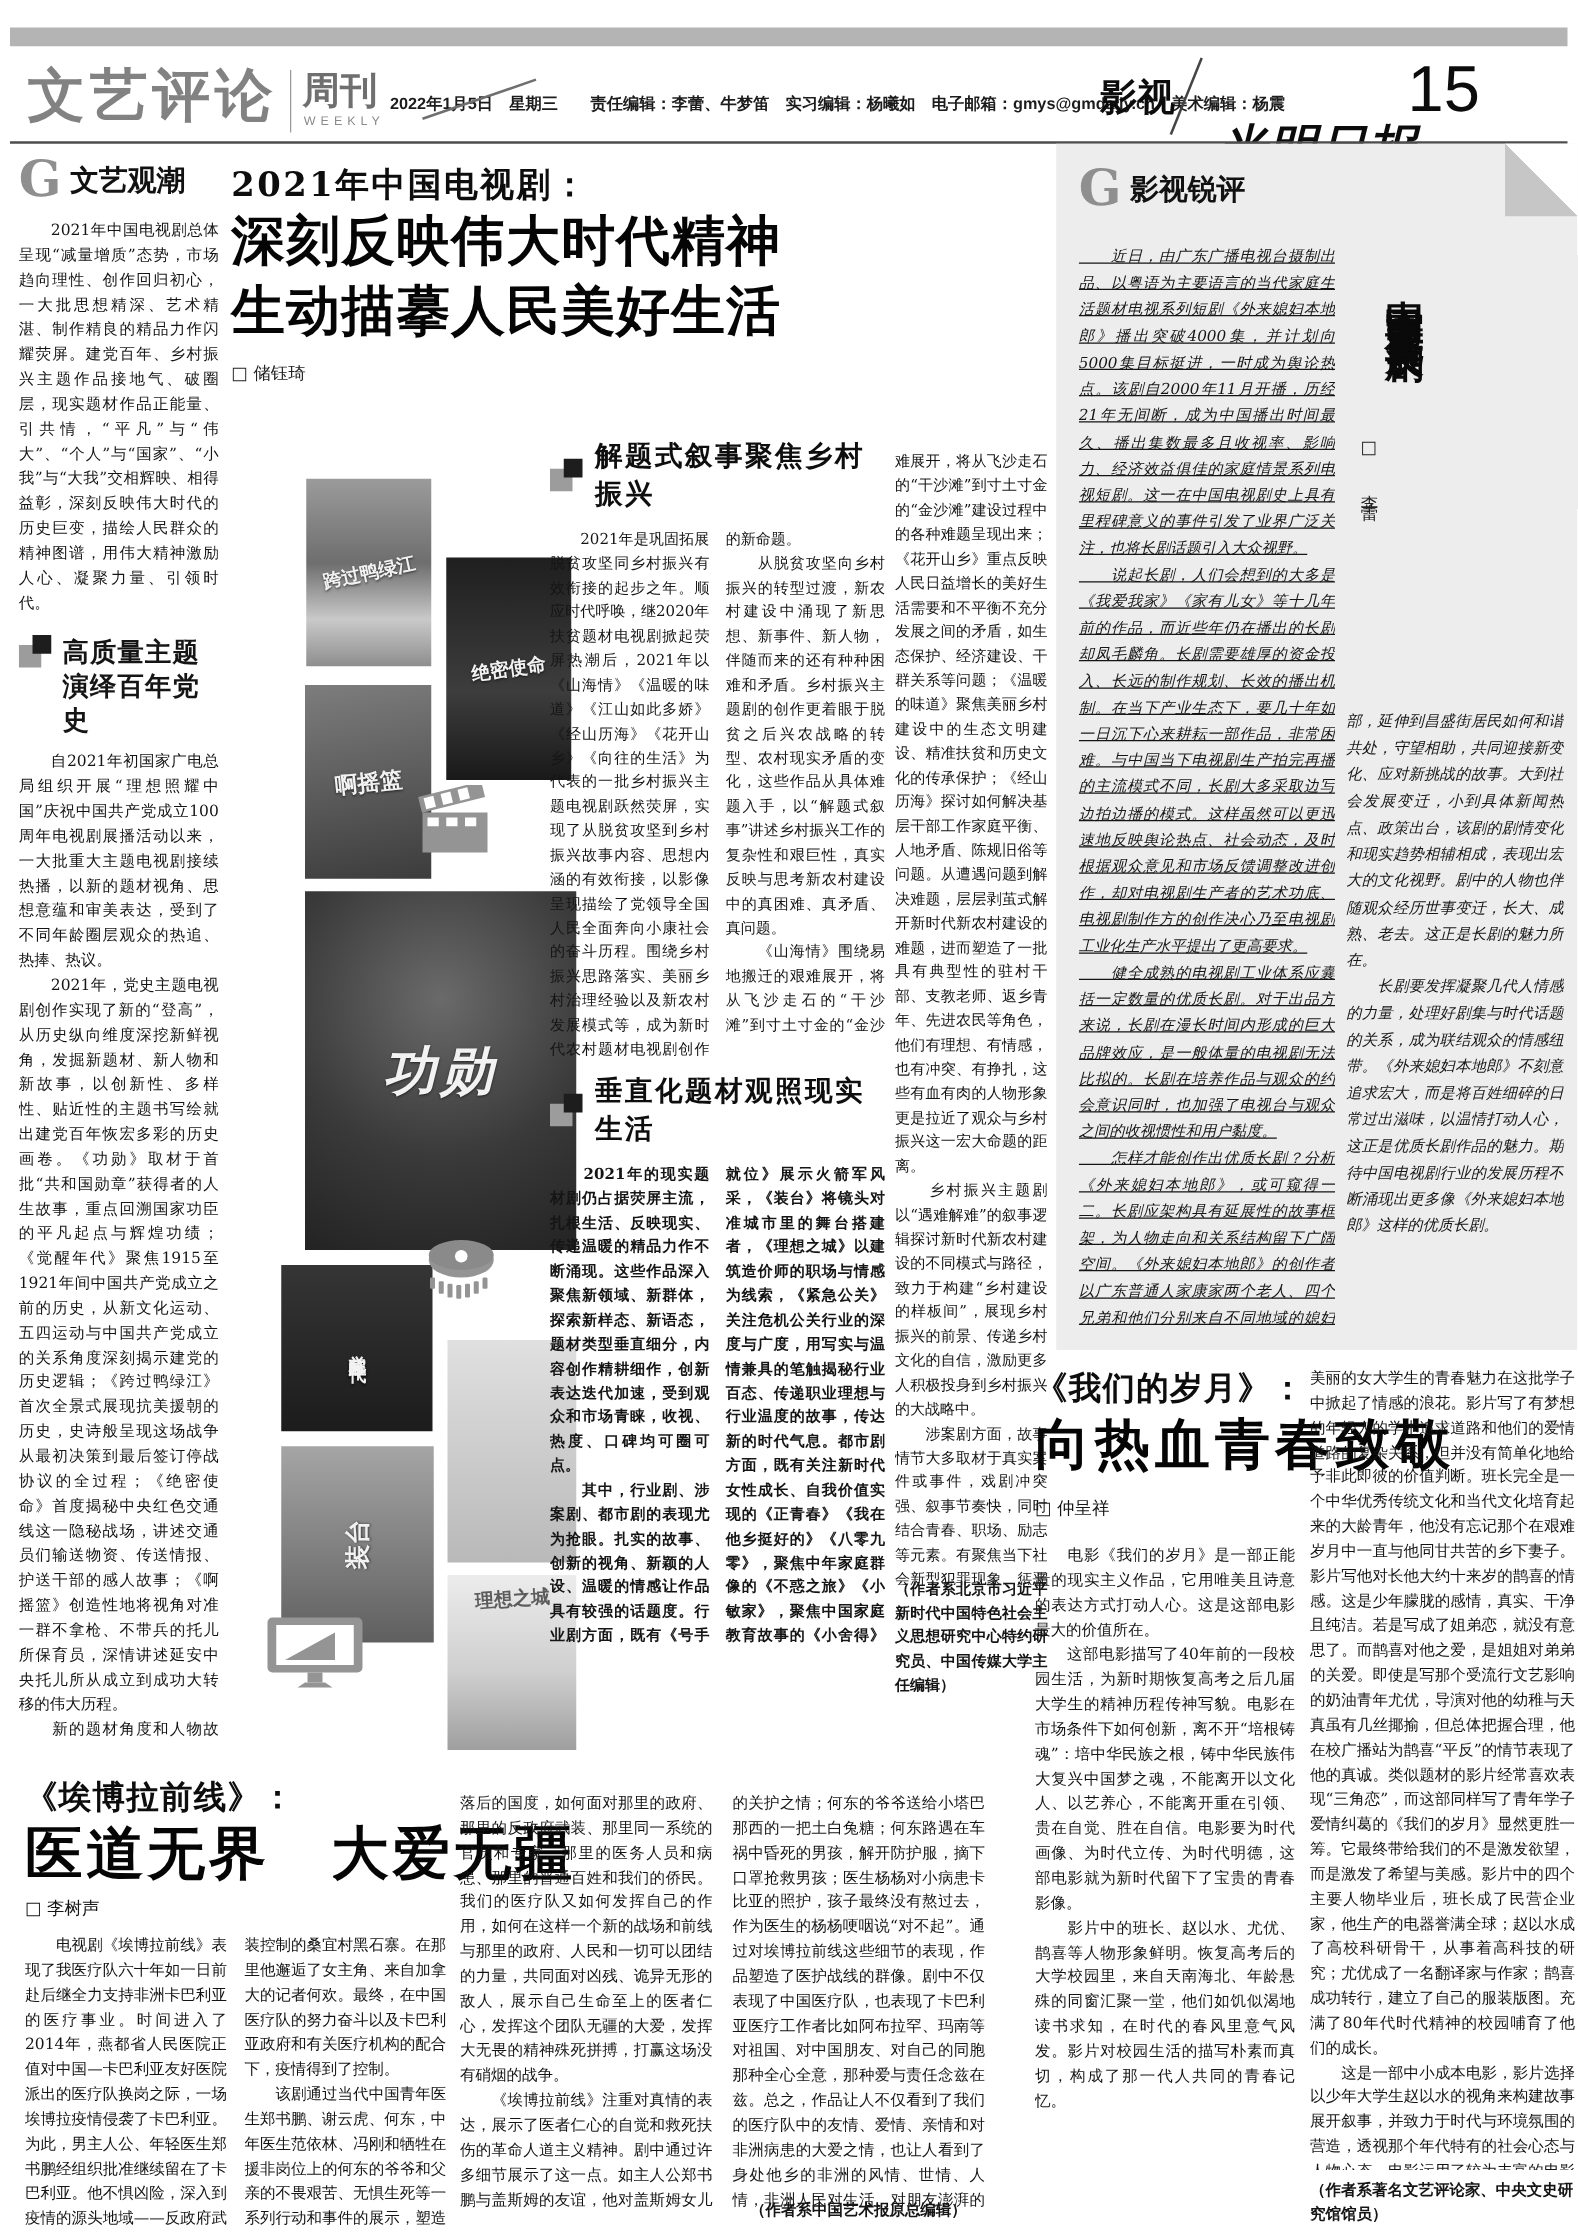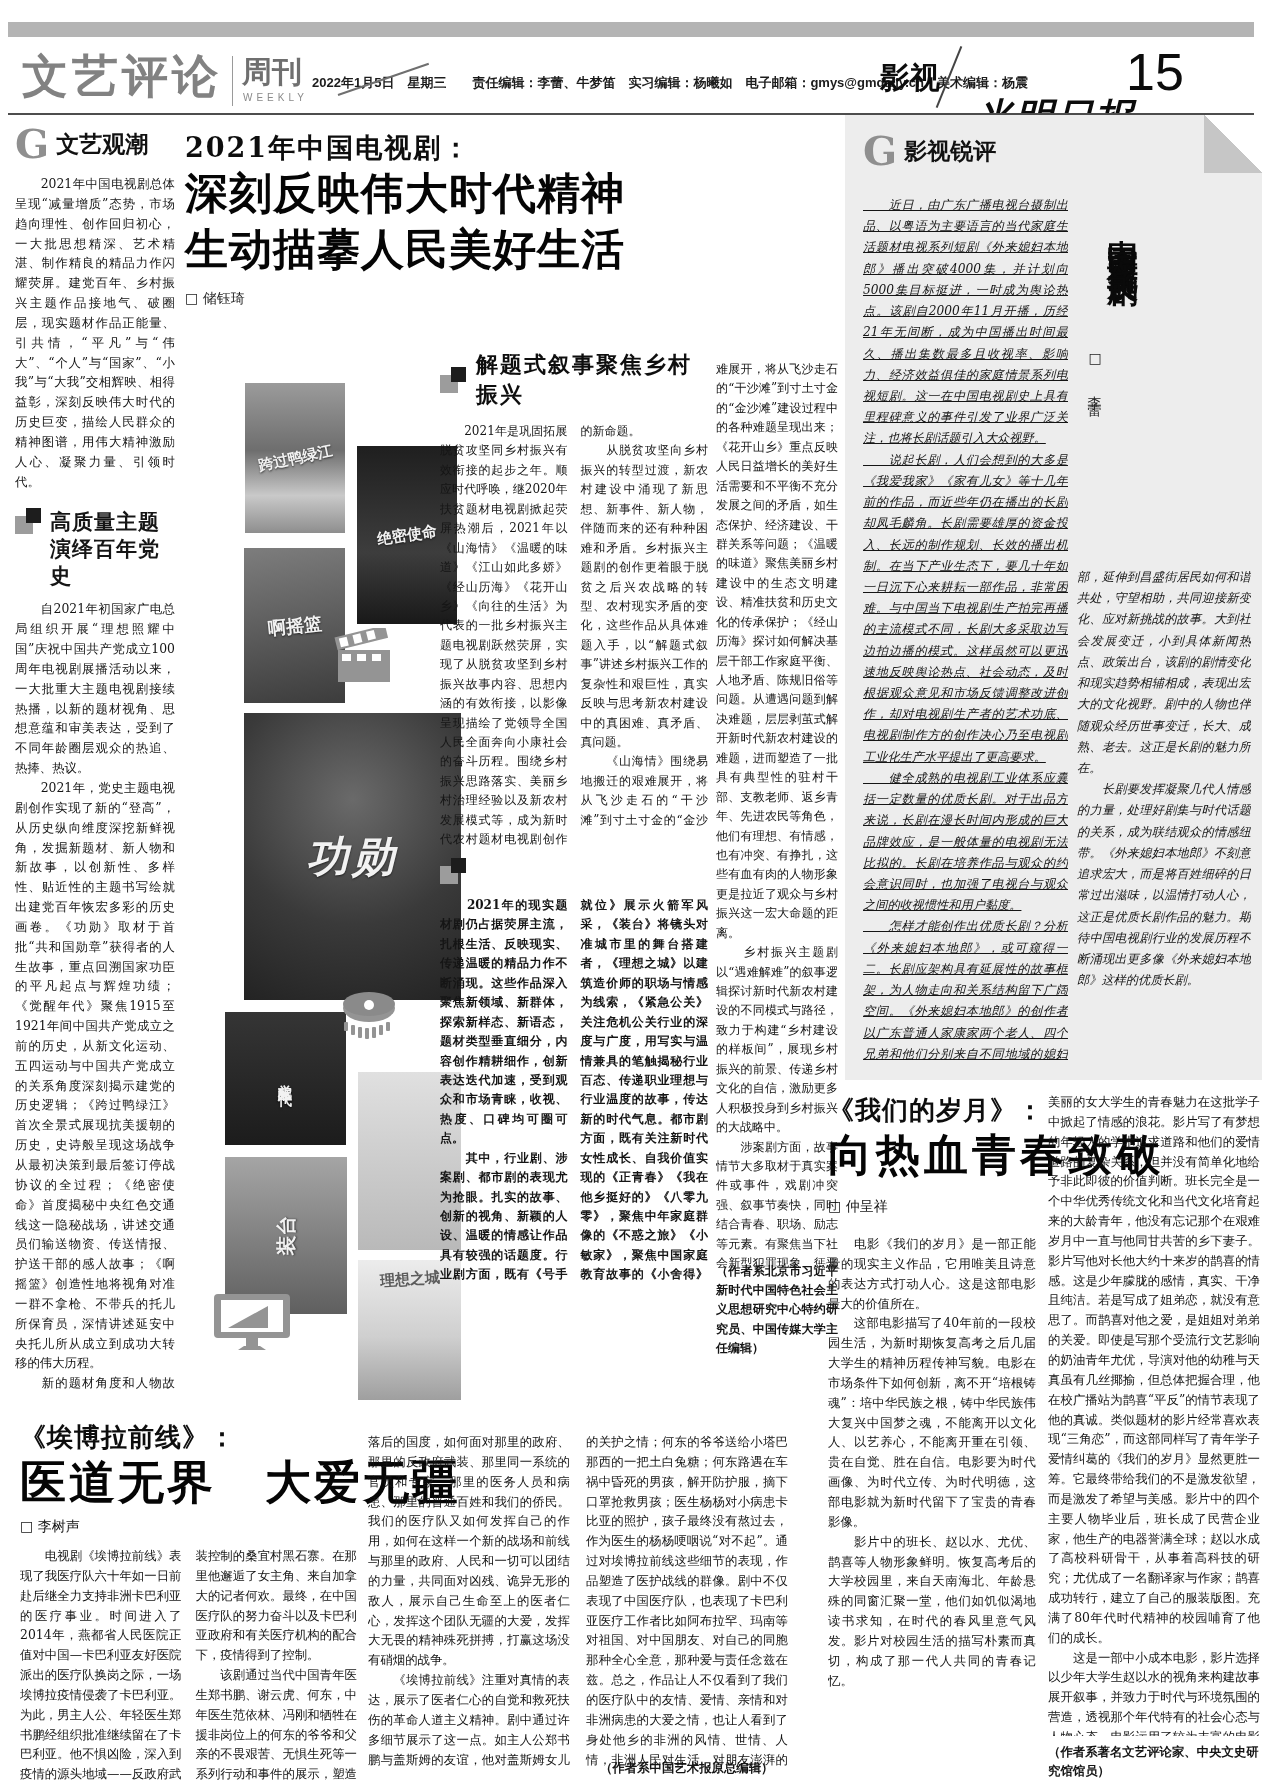--- a/index.html
+++ b/index.html
@@ -215,20 +215,21 @@
 　　从脱贫攻坚向乡村振兴的转型过渡，新农村建设中涌现了新思想、新事件、新人物，伴随而来的还有种种困难和矛盾。乡村振兴主题剧的创作更着眼于脱贫之后兴农战略的转型、农村现实矛盾的变化，这些作品从具体难题入手，以“解题式叙事”讲述乡村振兴工作的复杂性和艰巨性，真实反映与思考新农村建设中的真困难、真矛盾、真问题。
 　　《山海情》围绕易地搬迁的艰难展开，将从飞沙走石的“干沙滩”到寸土寸金的“金沙滩”建设过程中的各种难题呈现出来。</div>
   </section>
 
   <section class="abs sec3">
     <div class="sechead">
       <span class="sqw">
           <span class="sq-g"></span>
           <span class="sq-d"></span>
         </span>
+      <span class="st">垂直化题材观照现实生活</span>
     </div>
     <div class="cols2">　　2021年的现实题材剧仍占据荧屏主流，扎根生活、反映现实、传递温暖的精品力作不断涌现。这些作品深入聚焦新领域、新群体，探索新样态、新语态，题材类型垂直细分，内容创作精耕细作，创新表达迭代加速，受到观众和市场青睐，收视、热度、口碑均可圈可点。
 　　其中，行业剧、涉案剧、都市剧的表现尤为抢眼。扎实的故事、创新的视角、新颖的人设、温暖的情感让作品具有较强的话题度。行业剧方面，既有《号手就位》展示火箭军风采，《装台》将镜头对准城市里的舞台搭建者，《理想之城》以建筑造价师的职场与情感为线索，《紧急公关》关注危机公关行业的深度与广度，用写实与温情兼具的笔触揭秘行业百态、传递职业理想与行业温度的故事，传达新的时代气息。都市剧方面，既有关注新时代女性成长、自我价值实现的《正青春》《我在他乡挺好的》《八零九零》，聚焦中年家庭群像的《不惑之旅》《小敏家》，聚焦中国家庭教育故事的《小舍得》《陪你一起长大》等。这些作品凭借对现实话题的敏锐洞察和深度剖析，从新的观察视角表达新认知、新思考。</div>
   </section>
 
   <div class="abs contcol bodytxt">难展开，将从飞沙走石的“干沙滩”到寸土寸金的“金沙滩”建设过程中的各种难题呈现出来；《花开山乡》重点反映人民日益增长的美好生活需要和不平衡不充分发展之间的矛盾，如生态保护、经济建设、干群关系等问题；《温暖的味道》聚焦美丽乡村建设中的生态文明建设、精准扶贫和历史文化的传承保护；《经山历海》探讨如何解决基层干部工作家庭平衡、人地矛盾、陈规旧俗等问题。从遭遇问题到解决难题，层层剥茧式解开新时代新农村建设的难题，进而塑造了一批具有典型性的驻村干部、支教老师、返乡青年、先进农民等角色，他们有理想、有情感，也有冲突、有挣扎，这些有血有肉的人物形象更是拉近了观众与乡村振兴这一宏大命题的距离。
 　　乡村振兴主题剧以“遇难解难”的叙事逻辑探讨新时代新农村建设的不同模式与路径，致力于构建“乡村建设的样板间”，展现乡村振兴的前景、传递乡村文化的自信，激励更多人积极投身到乡村振兴的大战略中。
 　　涉案剧方面，故事情节大多取材于真实案件或事件，戏剧冲突强、叙事节奏快，同时结合青春、职场、励志等元素。有聚焦当下社会新型犯罪现象、惩恶扬善、扫黑除恶，以及探讨复杂人性的《刑警之海外行动》《扫黑风暴》《也平凡》，也有展现新时代检察官形象的《巡回检察组》《你好检察官》等作品。
 　　现实题材剧与时代同频共振，与现实生活同频脉搏，捕捉时代情绪，题材垂直细分，深度挖掘故事的精神内涵，以写实笔触点亮人性之“灯”，体现现实主义的力度和理想主义的温情，观照火热社会生活和百姓奋斗日常。
 　　面对新的历史方位、新的时代课题，电视剧艺术更要高举精神之旗，树立大历史观、大时代观，从我们党的伟大创造中寻找创作灵感和精神力量，更多镌刻中国精神、彰显时代气象，回应人民呼声、回答时代之问，用心用情用功创作，实现中国精神在荧屏持续闪耀理想光芒。</div>

